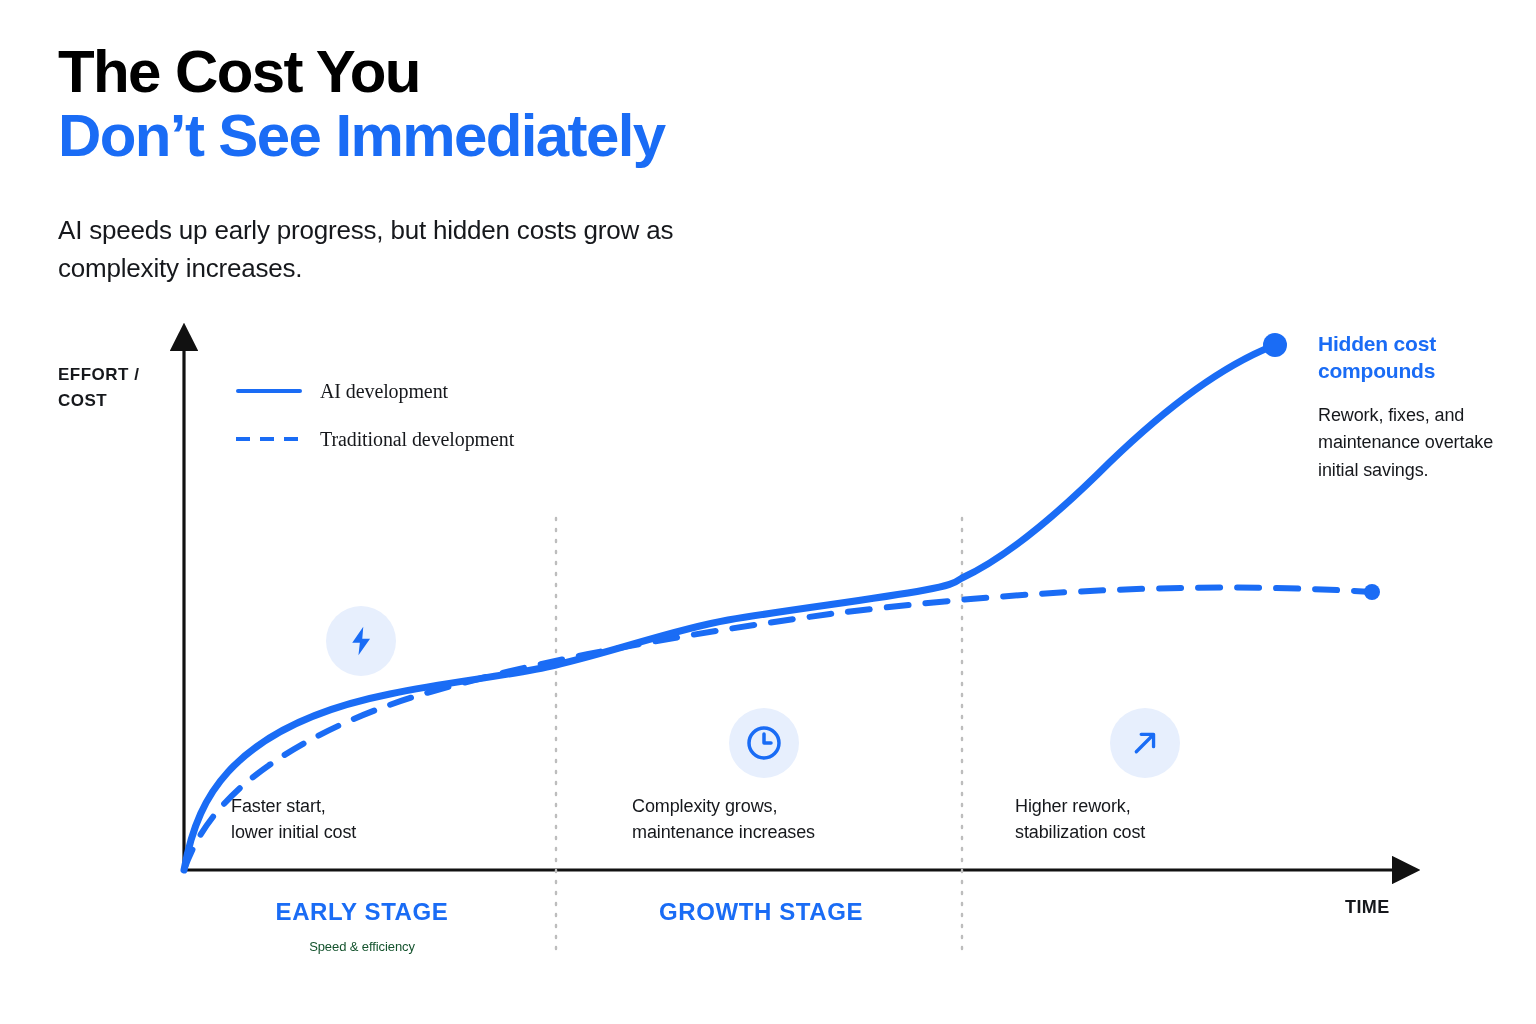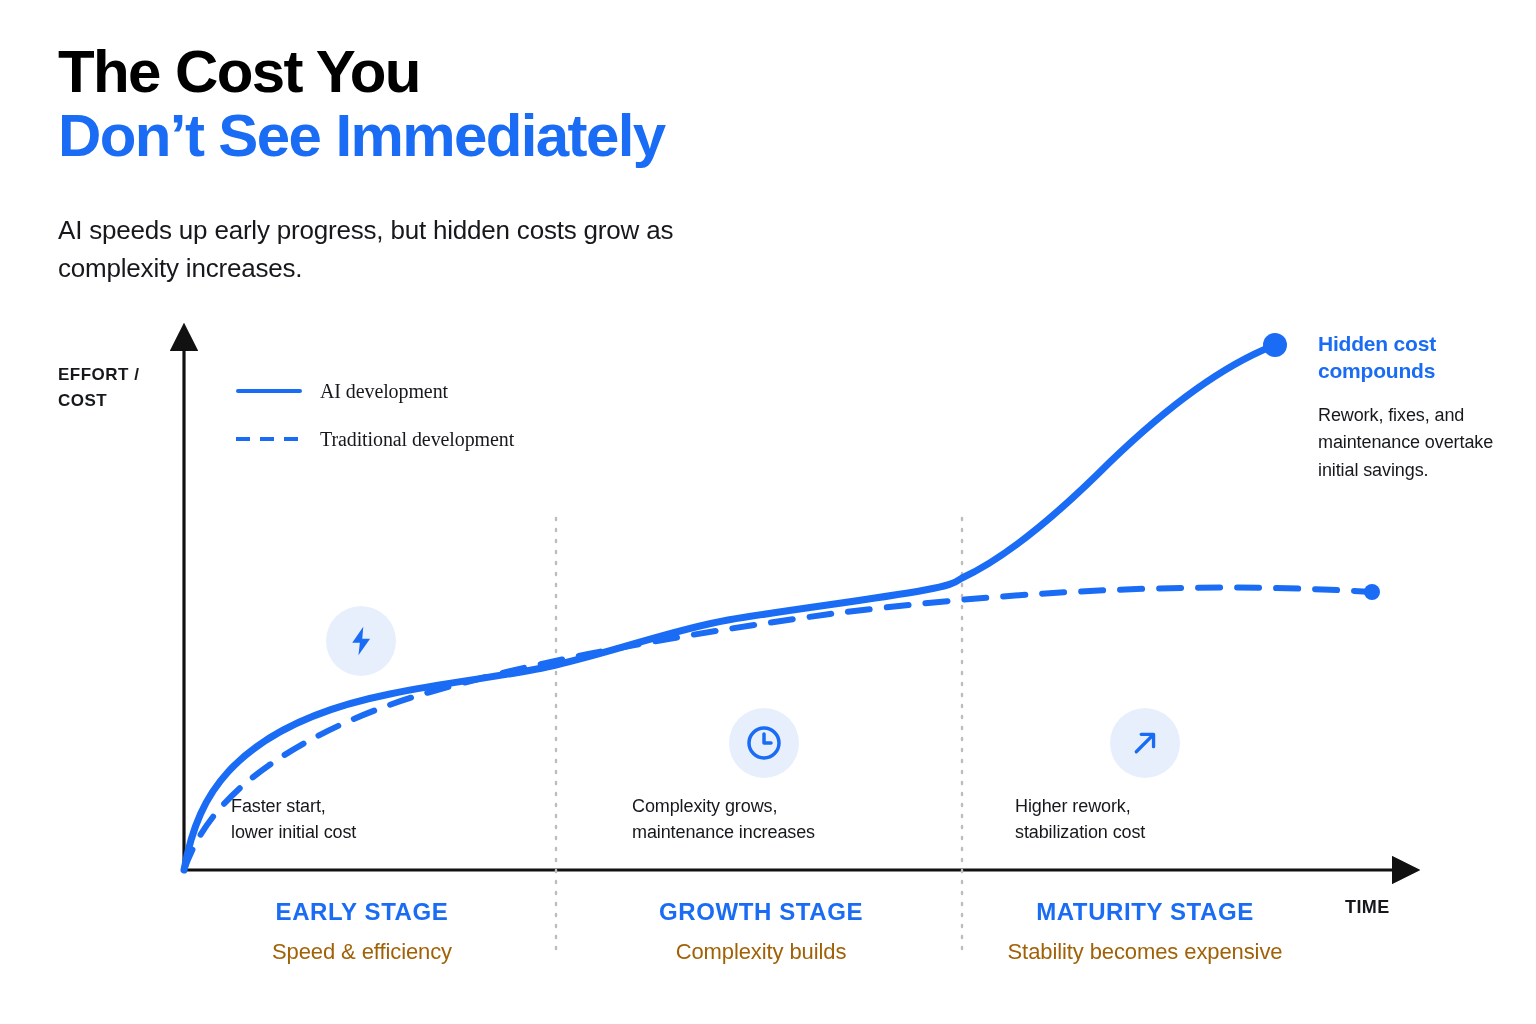--- a/index.html
+++ b/index.html
@@ -66,21 +66,21 @@
     position:absolute; text-align:left; font-size:18px;
     color:#16181c; line-height:1.45; letter-spacing:-0.1px; width:260px;
   }
 
   
   .stage-footer { position:absolute; text-align:center; width:300px; }
   .stage-footer .name {
     font-size:24px; font-weight:bold; color:#1a6cf5;
     letter-spacing:0.6px; margin-bottom:13px;
   }
-  .stage-footer .desc { font-size:22px; color:#a16207; letter-spacing:-0.1px;text-align:center; }
+  .stage-footer .desc { font-size:13px; color:#14532d; letter-spacing:-0.1px;text-align:center; }
 
   
   .callout { position:absolute; left:1318px; top:330px; width:185px; }
   .callout-title {
     font-size:21px; font-weight:bold; color:#1a6cf5;
     line-height:1.3; letter-spacing:-0.2px; margin-bottom:17px;
   }
   .callout-body {
     font-size:18px; color:#16181c; line-height:1.55; letter-spacing:-0.1px;
   }
@@ -182,27 +182,22 @@
     <div>stabilization cost</div>
   </div>
 
   <div class="stage-footer" style="left:212px; top:898px;">
     <div class="name">EARLY STAGE</div>
     <div class="desc">Speed &amp; efficiency</div>
   </div>
 
   <div class="stage-footer" style="left:611px; top:898px;">
     <div class="name">GROWTH STAGE</div>
-    <div class="desc">Complexity builds</div>
-  </div>
-
-  <div class="stage-footer" style="left:995px; top:898px;">
-    <div class="name">MATURITY STAGE</div>
-    <div class="desc">Stability becomes expensive</div>
-  </div>
+  </div>
+
 
   <div class="callout">
     <div class="callout-title">
       <div>Hidden cost</div>
       <div>compounds</div>
     </div>
     <div class="callout-body">Rework, fixes, and maintenance overtake initial savings.</div>
   </div>
 
 </div>

